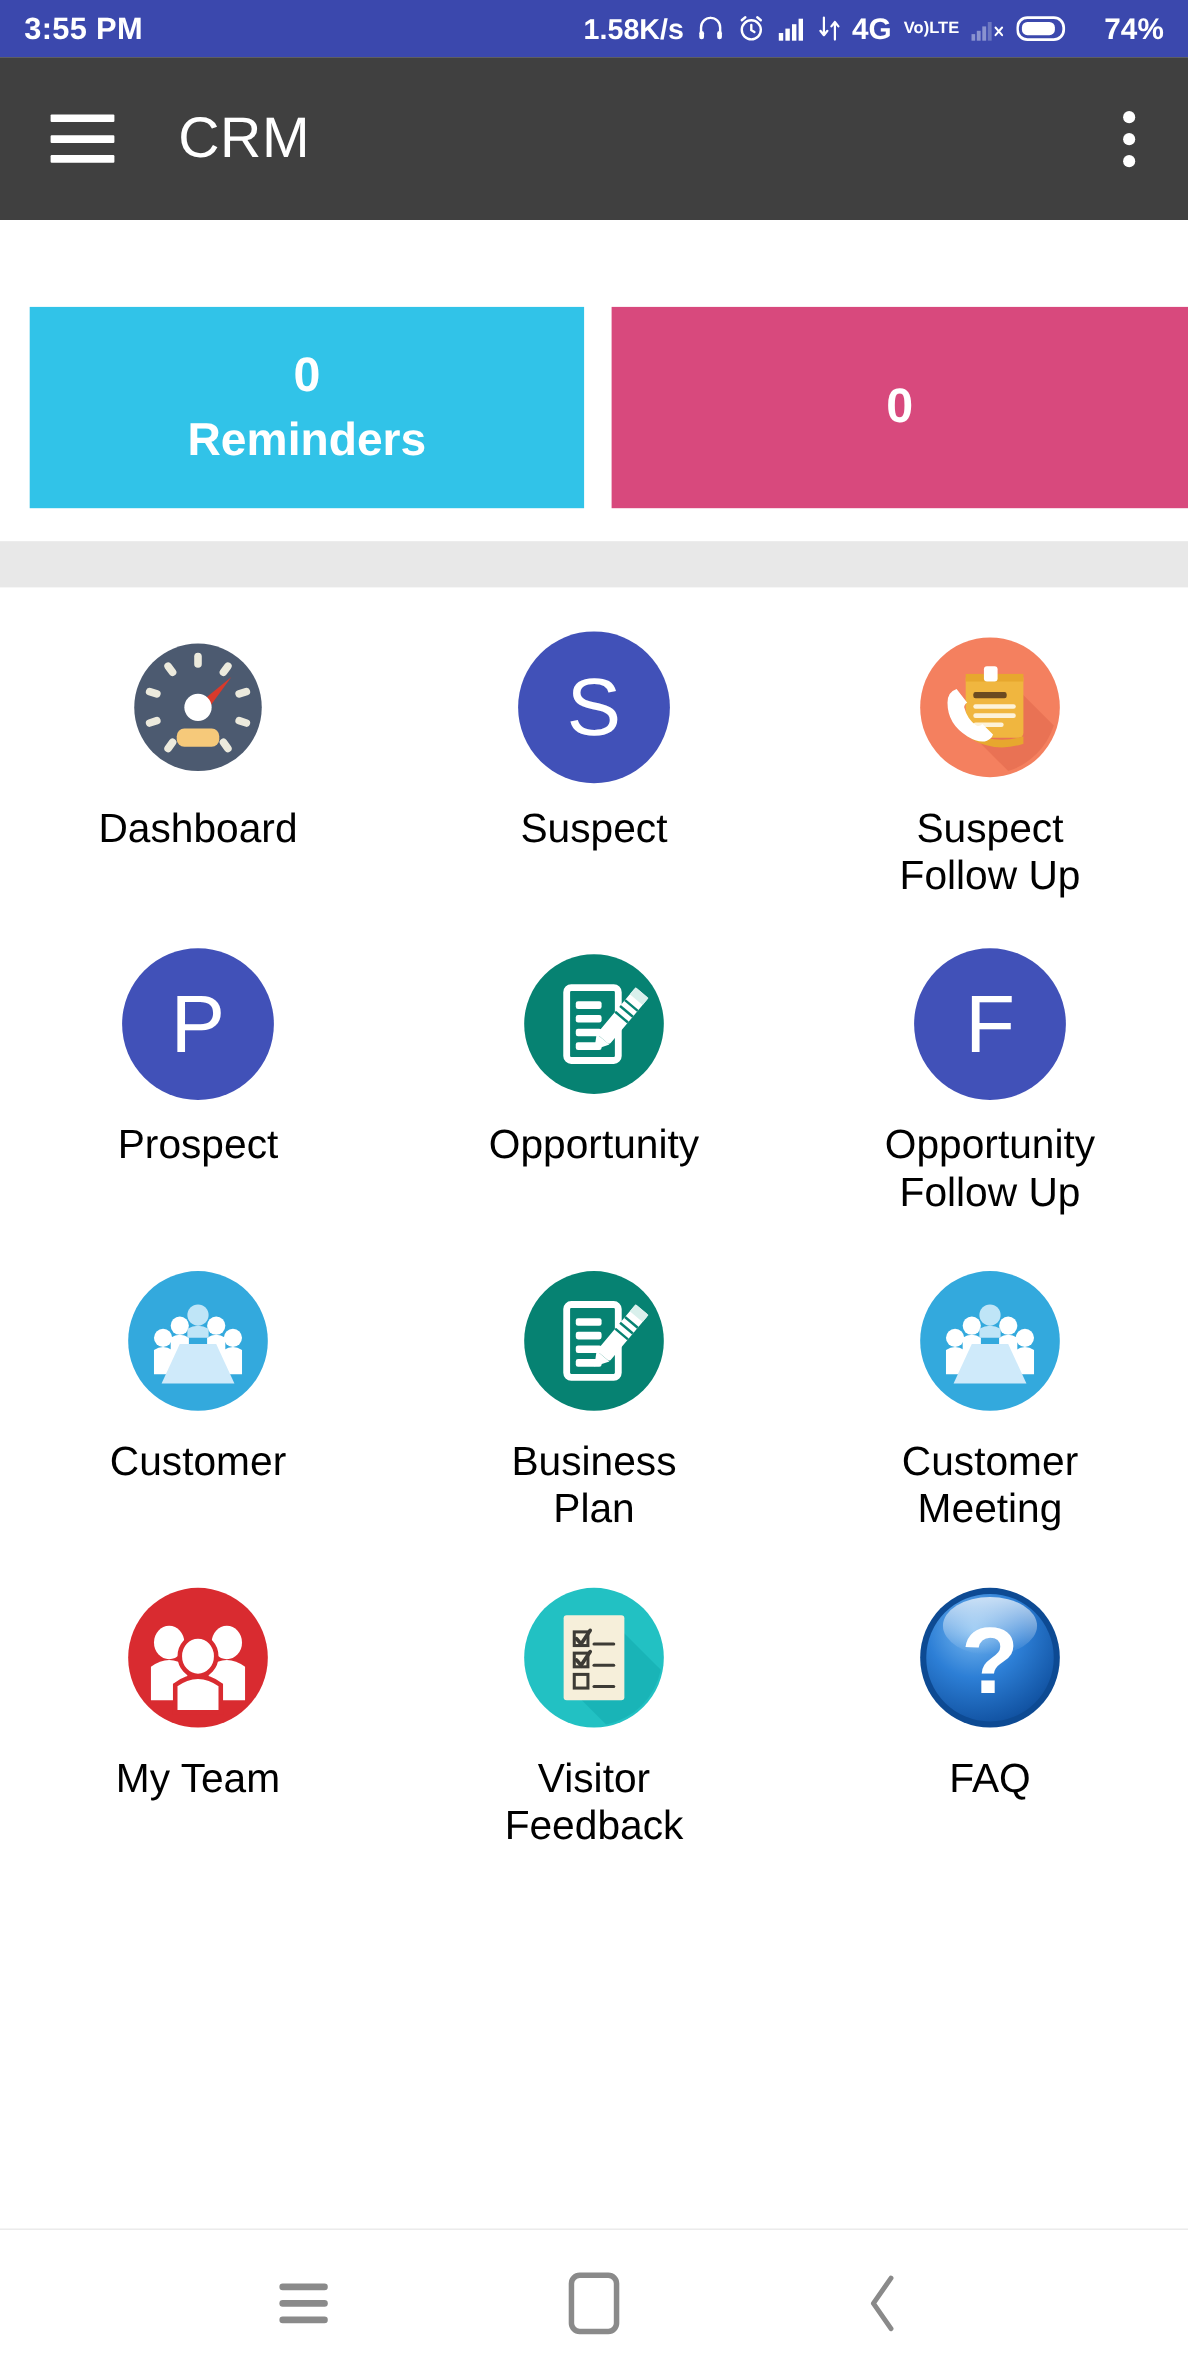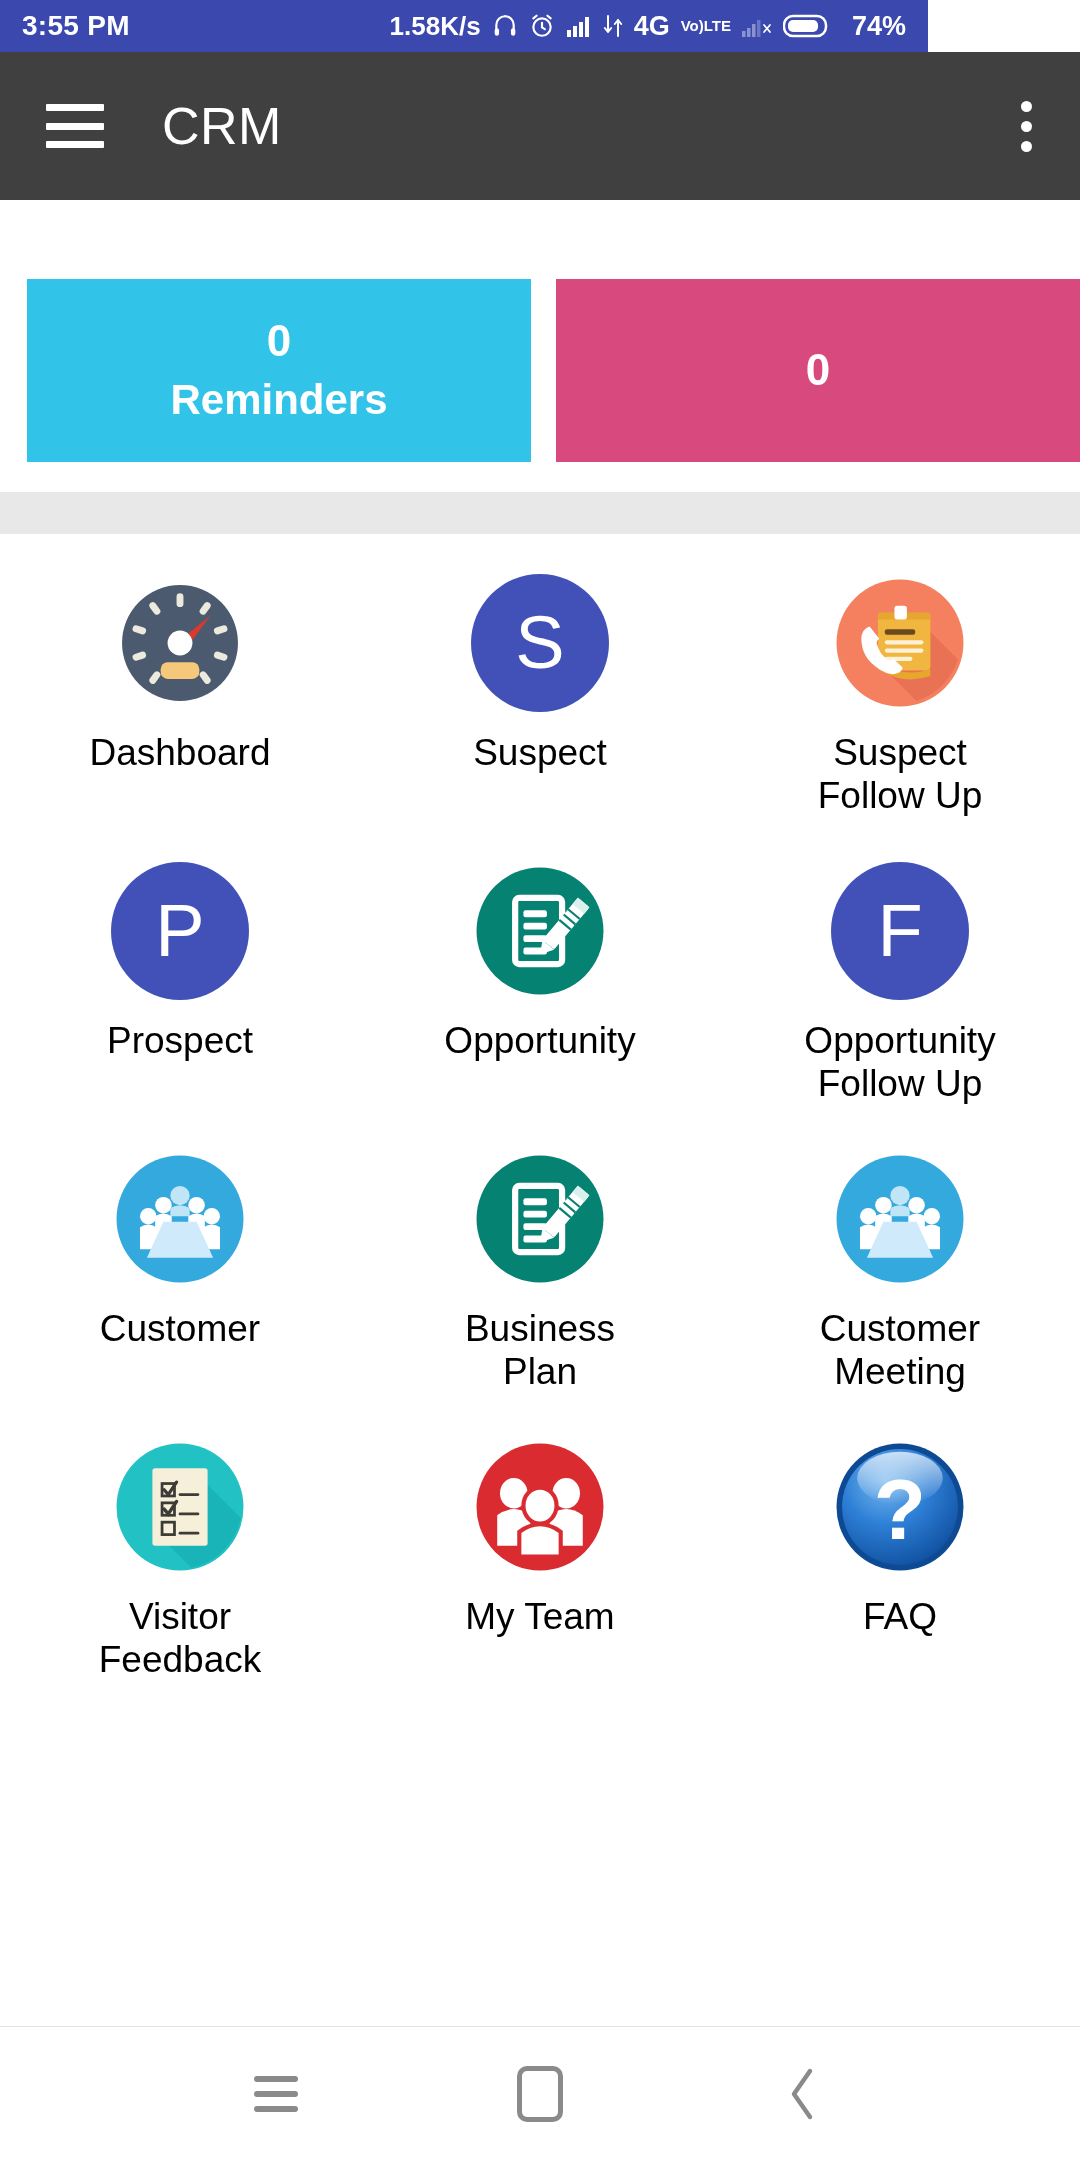--- a/index.html
+++ b/index.html
@@ -6,31 +6,31 @@
   html, body {
     width:1080px; height:2160px;
     font-family:"Liberation Sans", sans-serif;
     background:#ffffff;
     overflow:hidden;
   }
   #screen { position:relative; width:1080px; height:2160px; background:#fff; }
 
   
   #statusbar {
-    position:absolute; top:0; left:0; width:928px; height:52px;
+    position:absolute; top:0; left:0; width:1080px; height:52px;
     background:#3b48ad; color:#fff;
     display:flex; align-items:center; justify-content:space-between;
     padding:0 22px;
   }
   #status-time { font-size:28px; font-weight:bold; letter-spacing:0.3px; }
   #status-right { display:flex; align-items:center; gap:11px; }
   #status-speed { font-size:26px; font-weight:bold; }
   .sicon { display:inline-flex; align-items:center; justify-content:center; }
   .sicon svg { display:block; }
-  #battery-pct { font-size:27px; font-weight:bold; margin-left:10px; }
+  #battery-pct { font-size:27px; font-weight:bold; margin-left:21px; }
 
   
   #appbar {
     position:absolute; top:52px; left:0; width:1080px; height:148px;
     background:#404040; color:#fff;
     display:flex; align-items:center;
   }
   #menu-btn { width:58px; height:44px; margin-left:46px; display:flex; flex-direction:column; justify-content:space-between; }
   #menu-btn span { display:block; height:7px; background:#fff; border-radius:1px; }
   #appbar-title { font-size:52px; margin-left:58px; font-weight:400; letter-spacing:0.5px; }
@@ -347,20 +347,39 @@
           <path d="M38 52 h24 l12 26 h-48 z" fill="#cfeafa"></path>
         </svg>
       </div>
       <div class="tile-label" style="white-space:pre-line;">Customer
 Meeting</div>
     </div>
 
     <div class="tile">
       <div class="tile-icon">
         <svg width="138" height="138" viewBox="0 0 100 100">
+          <circle cx="50" cy="50" r="46" fill="#d92b30"></circle>
+          <g fill="#fff">
+            <ellipse cx="31" cy="40" rx="10" ry="11"></ellipse>
+            <path d="M19 56 q12 -9 24 0 v22 h-24 z"></path>
+            <ellipse cx="69" cy="40" rx="10" ry="11"></ellipse>
+            <path d="M57 56 q12 -9 24 0 v22 h-24 z"></path>
+          </g>
+          <g fill="#fff" stroke="#d92b30" stroke-width="3">
+            <ellipse cx="50" cy="49" rx="12" ry="13"></ellipse>
+            <path d="M35 68 q15 -11 30 0 v18 h-30 z"></path>
+          </g>
+        </svg>
+      </div>
+      <div class="tile-label">My Team</div>
+    </div>
+
+    <div class="tile">
+      <div class="tile-icon">
+        <svg width="138" height="138" viewBox="0 0 100 100">
           <circle cx="50" cy="50" r="46" fill="#22c1c3"></circle>
           <path d="M60 24 L94 58 A46 46 0 0 1 58 94 L30 66 Z" fill="#0fa7ac" opacity="0.5"></path>
           <rect x="30" y="22" width="40" height="56" rx="2" fill="#f6efda"></rect>
           <g stroke="#3d3b35" stroke-width="2" fill="none">
             <rect x="37" y="33" width="9" height="9"></rect>
             <rect x="37" y="47" width="9" height="9"></rect>
             <rect x="37" y="61" width="9" height="9"></rect>
           </g>
           <g stroke="#3d3b35" stroke-width="2.4" fill="none" stroke-linecap="round">
             <path d="M38.5 37.5 l3 3.5 6 -9"></path>
@@ -368,39 +387,20 @@
           </g>
           <g stroke="#3d3b35" stroke-width="2" stroke-linecap="round">
             <line x1="50" y1="41" x2="63" y2="41"></line>
             <line x1="50" y1="55" x2="63" y2="55"></line>
             <line x1="50" y1="69" x2="63" y2="69"></line>
           </g>
         </svg>
       </div>
       <div class="tile-label" style="white-space:pre-line;">Visitor
 Feedback</div>
-    </div>
-
-    <div class="tile">
-      <div class="tile-icon">
-        <svg width="138" height="138" viewBox="0 0 100 100">
-          <circle cx="50" cy="50" r="46" fill="#d92b30"></circle>
-          <g fill="#fff">
-            <ellipse cx="31" cy="40" rx="10" ry="11"></ellipse>
-            <path d="M19 56 q12 -9 24 0 v22 h-24 z"></path>
-            <ellipse cx="69" cy="40" rx="10" ry="11"></ellipse>
-            <path d="M57 56 q12 -9 24 0 v22 h-24 z"></path>
-          </g>
-          <g fill="#fff" stroke="#d92b30" stroke-width="3">
-            <ellipse cx="50" cy="49" rx="12" ry="13"></ellipse>
-            <path d="M35 68 q15 -11 30 0 v18 h-30 z"></path>
-          </g>
-        </svg>
-      </div>
-      <div class="tile-label">My Team</div>
     </div>
 
     <div class="tile">
       <div class="tile-icon">
         <svg width="138" height="138" viewBox="0 0 100 100">
           <defs>
             <radialGradient id="faqg" cx="38%" cy="28%" r="78%">
               <stop offset="0%" stop-color="#79b9f0"></stop>
               <stop offset="48%" stop-color="#2d7fd6"></stop>
               <stop offset="100%" stop-color="#0f4f9e"></stop>

